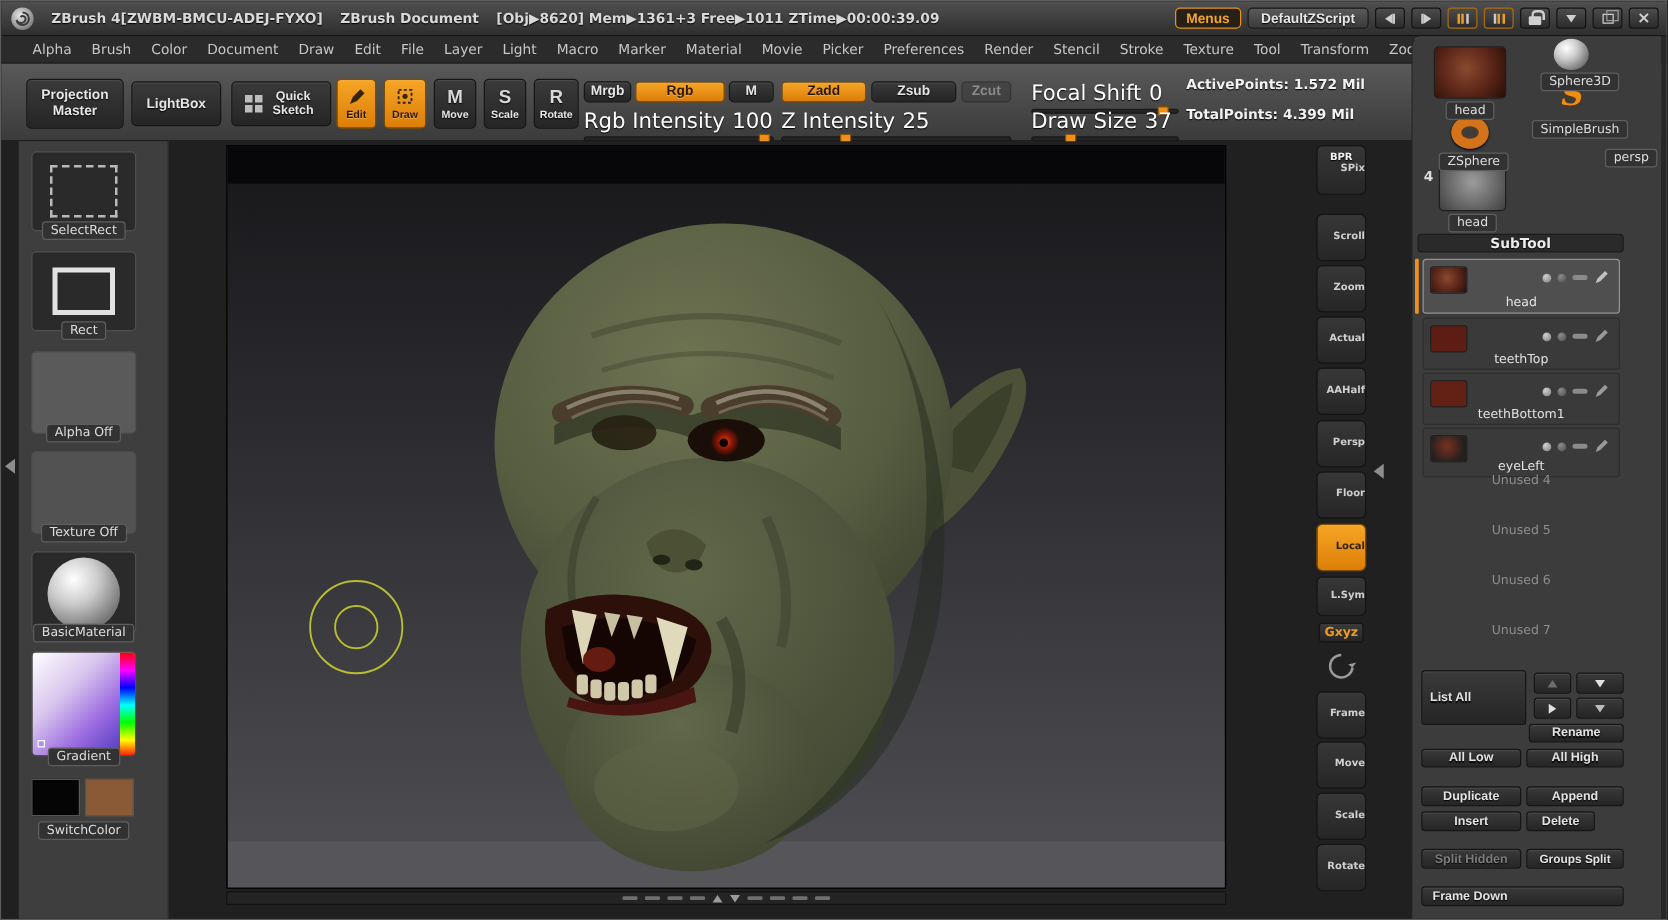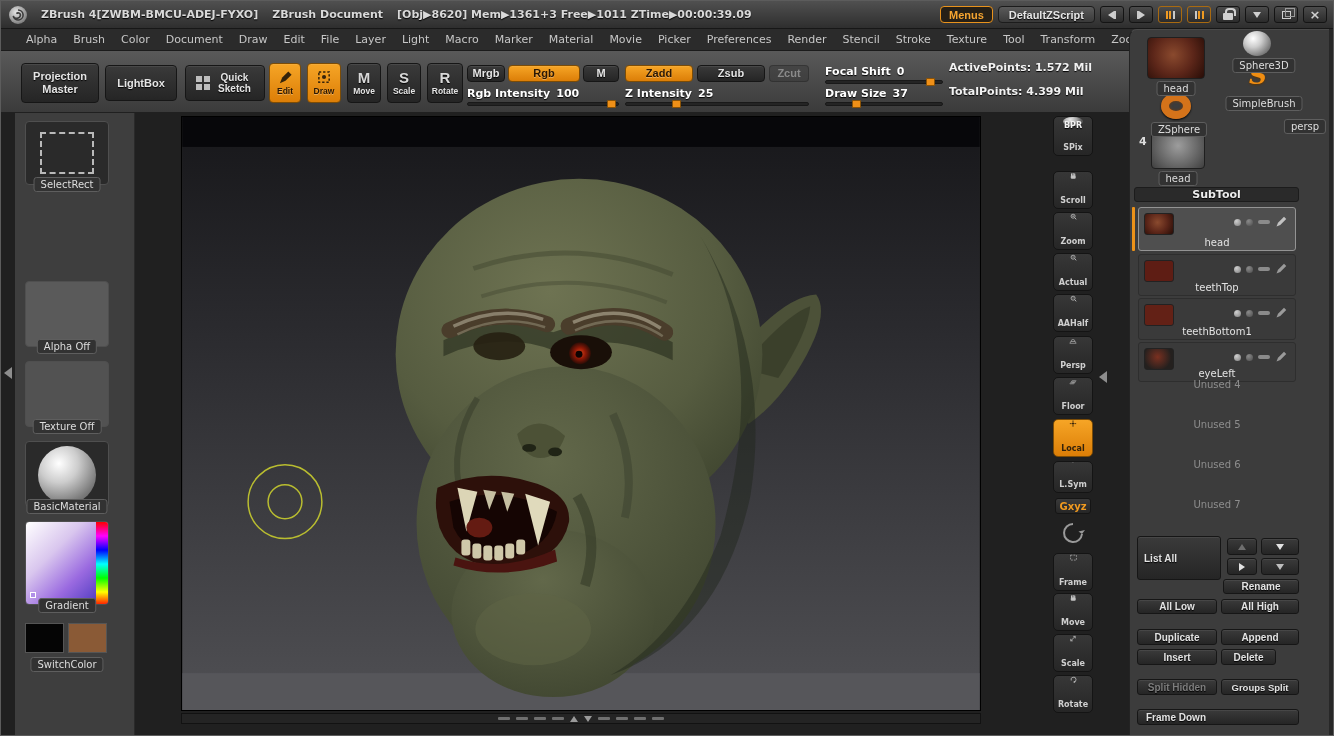--- a/index.html
+++ b/index.html
@@ -30,21 +30,21 @@
   .menubar{position:absolute;left:0;top:28px;width:1334px;height:22px;background:#2b2b2b;border-bottom:1px solid #1b1b1b;display:flex;align-items:center;gap:16px;padding:0 25px}
   .menu-item{color:#c7c7c7;font-size:11px;white-space:nowrap;cursor:default}
   
   .topbar{position:absolute;left:0;top:50px;width:1334px;height:62px;background:linear-gradient(#595959,#3b3b3b);border-bottom:1px solid #202020}
   .zbtn{position:absolute;background:linear-gradient(#3a3a3a,#252525);border:1px solid #161616;border-radius:4px;color:#e5e5e5;font-size:11px;font-weight:bold;display:flex;align-items:center;justify-content:center;text-align:center;box-shadow:inset 0 1px 0 rgba(255,255,255,.08);text-shadow:0 1px 1px #000;line-height:1.15}
   .zbtn.orange{background:linear-gradient(#f6a526,#dc7e07);color:#2c1803;text-shadow:0 1px 0 rgba(255,255,255,.3);border-color:#7c4c06}
   .zbtn.dim{background:rgba(30,30,30,.25);border-color:rgba(20,20,20,.3);box-shadow:none;color:#8a8a8a;text-shadow:none}
   .mode-btn{flex-direction:column;gap:2px}
   .mode-btn .glyph{font-size:15px;font-weight:bold;line-height:1;color:#d8d8d8}
   .mode-btn .mlabel{font-size:8.5px}
-  .sliderbox{position:absolute;color:#fff;font-size:11px;font-weight:bold;text-shadow:0 1px 1px #000}
+  .sliderbox{position:absolute;color:#fff;font-size:17px;font-weight:normal;text-shadow:0 1px 1px #000}
   .sliderbox .lrow{display:flex;gap:6px;white-space:nowrap}
   .sliderbox .track{position:relative;margin-top:2px;height:4px;background:#242424;border:1px solid #191919;border-radius:2px}
   .thumb{position:absolute;top:-3px;width:9px;height:8px;background:#ef9018;border:1px solid #8a5206;border-radius:1px}
   .qs-grid{display:grid;grid-template-columns:6px 6px;grid-template-rows:6px 6px;gap:2px;margin-right:5px}
   .qs-grid i{background:#bdbdbd;display:block}
   .stat-text{position:absolute;color:#f2f2f2;font-size:11px;font-weight:bold;text-shadow:0 1px 1px #000;white-space:nowrap}
   
   .pal-item{position:absolute;left:24px;width:84px}
   .icon-box{background:#2a2a2a;border:1px solid #4f4f4f;border-radius:4px;width:84px;position:relative;overflow:hidden}
   .pal-label{position:absolute;left:50%;transform:translateX(-50%);background:#323232;border:1px solid #5e5e5e;border-radius:3px;color:#ddd;font-size:10px;padding:0 6px;white-space:nowrap;line-height:13px;z-index:3}
@@ -55,21 +55,21 @@
   .hue-strip{position:absolute;right:0;top:0;width:12px;height:84px;background:linear-gradient(#ff0000,#ff00ff,#0000ff,#00ffff,#00ff00,#ffff00,#ff0000)}
   .grad-marker{position:absolute;left:4px;bottom:6px;width:6px;height:6px;border:1px solid #fff;background:#b090e8}
   .swatch{position:absolute;top:0;width:39px;height:30px;border:1px solid #555}
   
   .canvas-scroll{position:absolute;left:180px;top:712px;width:800px;height:11px;background:#242424;border:1px solid #121212;display:flex;align-items:center;justify-content:center;gap:6px}
   .dash{width:12px;height:3px;background:#6f6f6f;border-radius:1px}
   .mini-tri-up{width:0;height:0;border-left:4px solid transparent;border-right:4px solid transparent;border-bottom:6px solid #9a9a9a}
   .mini-tri-down{width:0;height:0;border-left:4px solid transparent;border-right:4px solid transparent;border-top:6px solid #9a9a9a}
   .edge-arrow{position:absolute;width:0;height:0;border-top:6px solid transparent;border-bottom:6px solid transparent;border-right:8px solid #8d8d8d}
   
-  .rtool{position:absolute;left:1052px;width:40px;height:38px;background:linear-gradient(#373737,#262626);border:1px solid #141414;border-radius:5px;display:flex;flex-direction:column;align-items:center;justify-content:flex-end;padding-bottom:2px;gap:18px}
+  .rtool{position:absolute;left:1052px;width:40px;height:38px;background:linear-gradient(#373737,#262626);border:1px solid #141414;border-radius:5px;display:flex;flex-direction:row;align-items:center;justify-content:flex-end;padding-bottom:2px;gap:18px}
   .rtool .rlabel{font-size:8px;color:#cfcfcf;font-weight:bold;line-height:1.1}
   .rtool.orange{background:linear-gradient(#f6a526,#dc7e07);border-color:#7c4c06}
   .rtool.orange .rlabel{color:#33220b}
   .rtool svg{display:block}
   .bpr-sphere{width:20px;height:20px;border-radius:50%;background:radial-gradient(circle at 36% 30%,#e9e9e9,#a9a9a9 45%,#585858 80%);position:relative}
   .bpr-txt{position:absolute;left:0;top:4px;width:100%;text-align:center;font-size:8px;font-weight:bold;color:#f2f2f2;text-shadow:0 1px 1px #000}
   .gxyz-btn{position:absolute;left:1054px;width:36px;height:16px;background:linear-gradient(#3a3a3a,#262626);border:1px solid #151515;border-radius:3px;color:#f09a20;font-size:10px;font-weight:bold;display:flex;align-items:center;justify-content:center}
   
   .rpanel-bg{position:absolute;left:1128px;top:28px;width:200px;height:708px;background:#3c3c3c;border-left:1px solid #232323;border-top:1px solid #4a4a4a;border-radius:8px 0 0 0}
   .edge-right{position:absolute;left:1328px;top:28px;width:6px;height:708px;background:#272727}
@@ -284,20 +284,26 @@
   <div class="abs" style="left:0;top:112px;width:1334px;height:624px;background:#202020"></div>
   <div class="abs" style="left:14px;top:112px;width:120px;height:624px;background:#3e3e3e;border-right:1px solid #2a2a2a"></div>
   <span class="edge-arrow" style="left:3px;top:366px"></span>
   <span class="edge-arrow" style="left:1098px;top:370px"></span>
 
   <div class="pal-item" style="top:120px">
     <div class="icon-box" style="height:64px">
         <span class="dash-sel"></span>
       </div>
     <span class="pal-label" style="top:56px">SelectRect</span>
+  </div>
+  <div class="pal-item" style="top:200px">
+    <div class="icon-box" style="height:64px">
+        <span class="rect-ic"></span>
+      </div>
+    <span class="pal-label" style="top:56px">Rect</span>
   </div>
   <div class="pal-item" style="top:280px">
     <div class="icon-box" style="height:66px;background:#5a5a5a"></div>
     <span class="pal-label" style="top:58px">Alpha  Off</span>
   </div>
   <div class="pal-item" style="top:440px">
     <div class="icon-box" style="height:66px">
         <span class="sphere abs" style="left:12px;top:4px;width:58px;height:58px"></span>
       </div>
     <span class="pal-label" style="top:58px">BasicMaterial</span>

